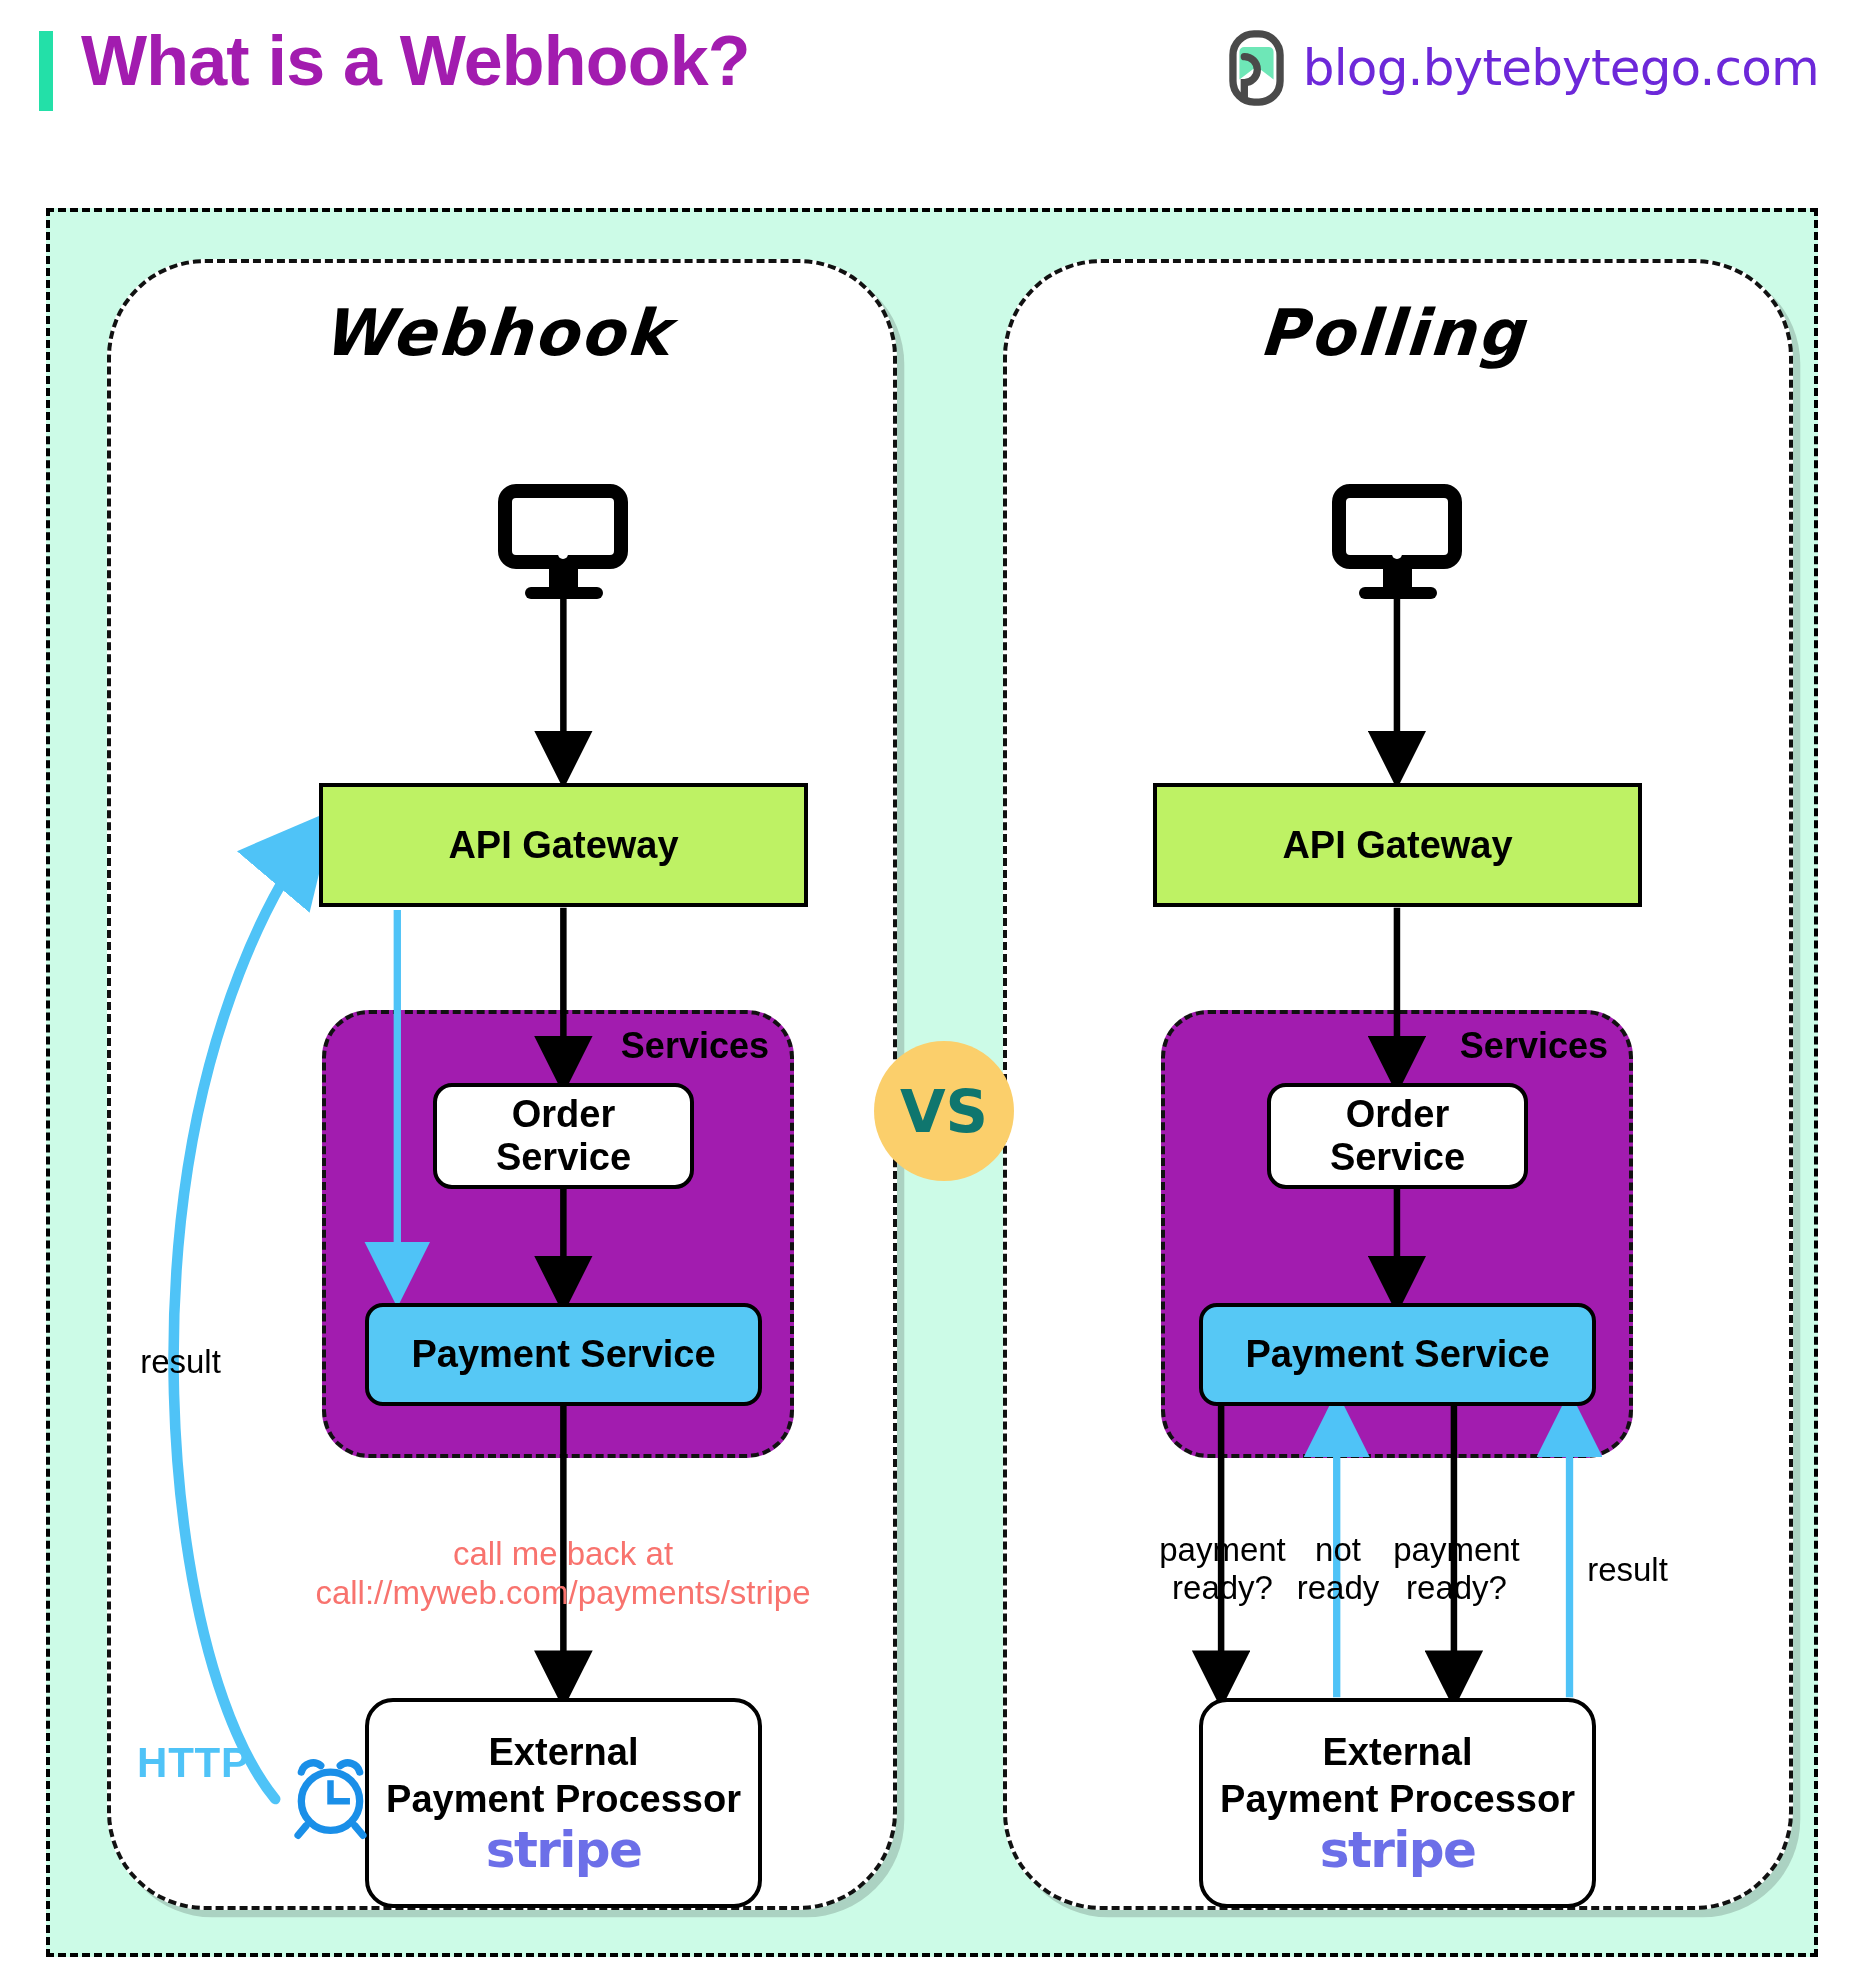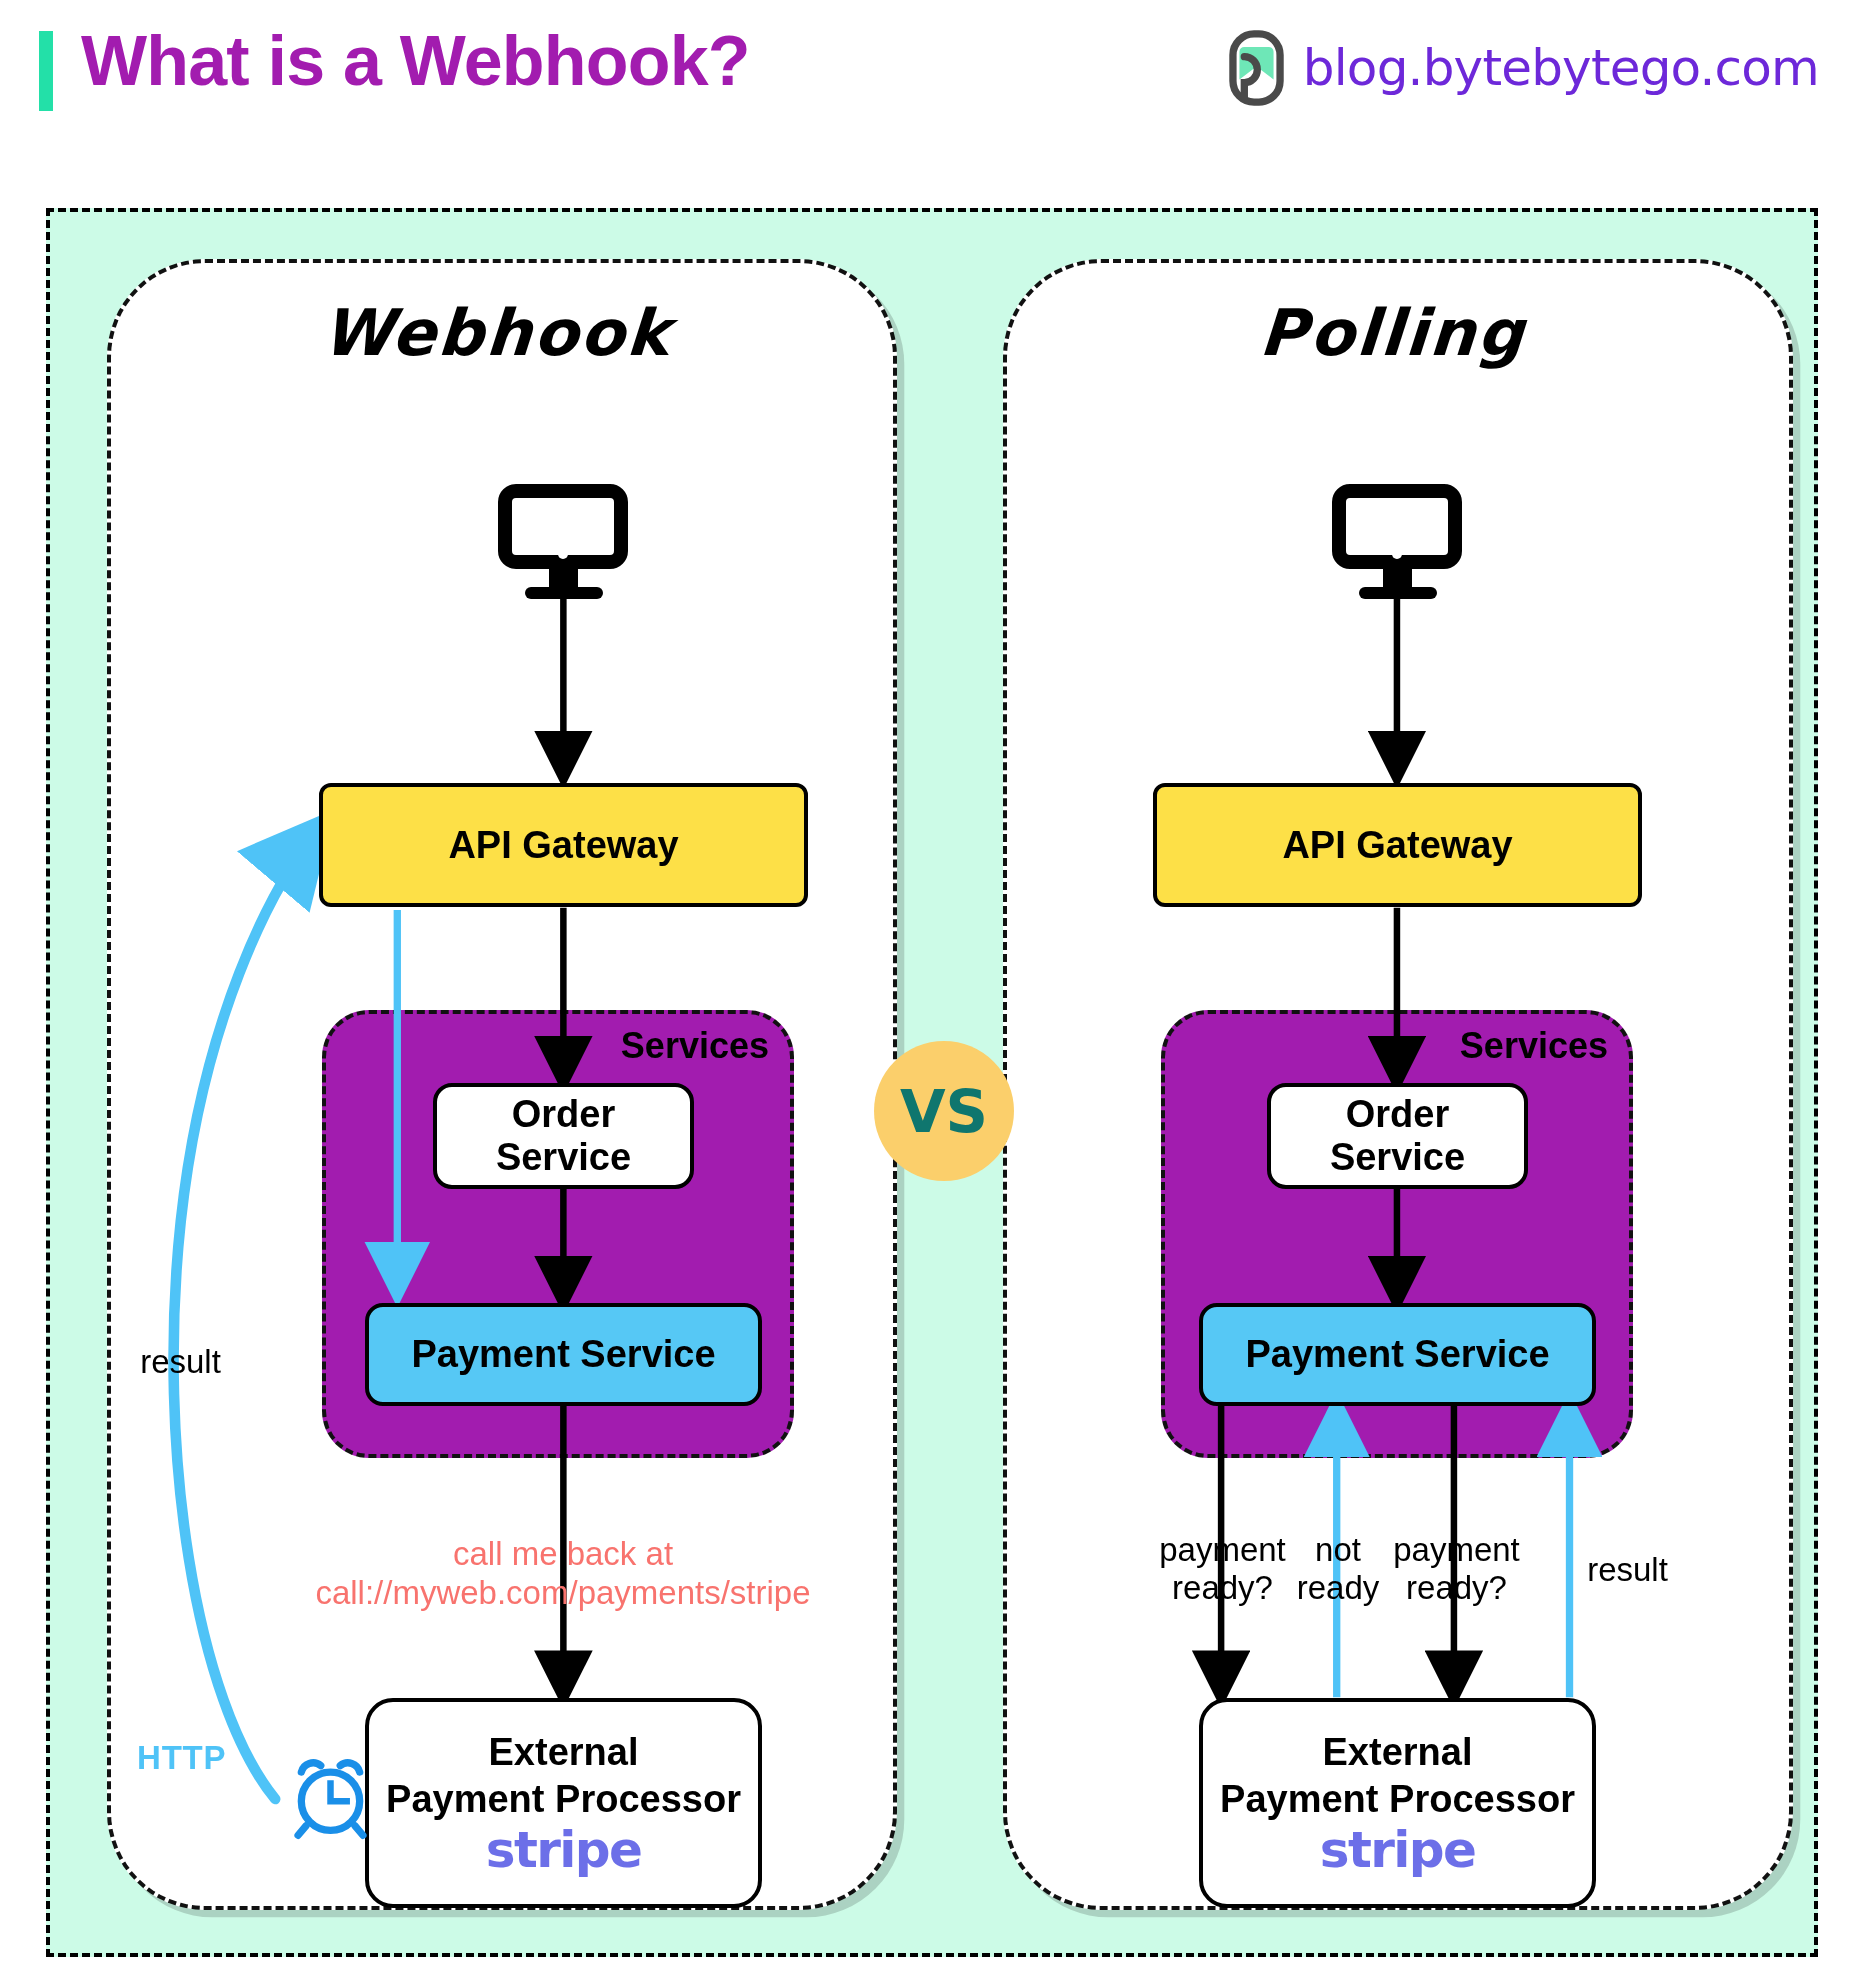--- a/index.html
+++ b/index.html
@@ -74,21 +74,21 @@
     position: absolute; left: 27px; top: 103px; width: 78px; height: 12.2px;
     background: #000; border-radius: 6.5px;
   }
 
   
   .box {
     position: absolute; display: flex; align-items: center; justify-content: center;
     text-align: center; color: #000; font-weight: bold; line-height: 1.12;
     border: 4.1px solid #000;
   }
-  .box-gateway { background: #fde047; border-radius: 12px; font-size: 38px; }
+  .box-gateway { background: #bef264; border-radius: 0; font-size: 38px; }
   .box-order   { background: #ffffff; border-radius: 19px; font-size: 38px; }
   .box-payment { background: #56C8F5; border-radius: 18px; font-size: 38px; }
   .box-external{ background: #ffffff; border-radius: 28px; font-size: 38px; flex-direction: column; gap: 4.9px; }
 
   .stripe-logo {
     font-family: "DejaVu Sans", sans-serif;
     font-weight: bold; font-size: 50px; color: #6C6FE8;
     letter-spacing: -1.6px; line-height: 1;
   }
 
@@ -117,21 +117,21 @@
   
   .edge-label {
     position: absolute; text-align: center; color: #000;
     font-size: 33px; line-height: 1.14; white-space: pre-line;
   }
   .label-callback {
     position: absolute; text-align: center; color: #F8736E;
     font-size: 33px; line-height: 1.18; white-space: pre-line; font-weight: normal;
   }
   .label-http {
-    position: absolute; color: #4FC3F7; font-size: 33px; font-weight: bold;
+    position: absolute; color: #4FC3F7; font-size: 42px; font-weight: bold;
     letter-spacing: 0.8px;
   }
 
   
   .alarm { position: absolute; width: 91px; height: 94px; }
 </style>
 </head>
 <body>
 
 <div id="root">

